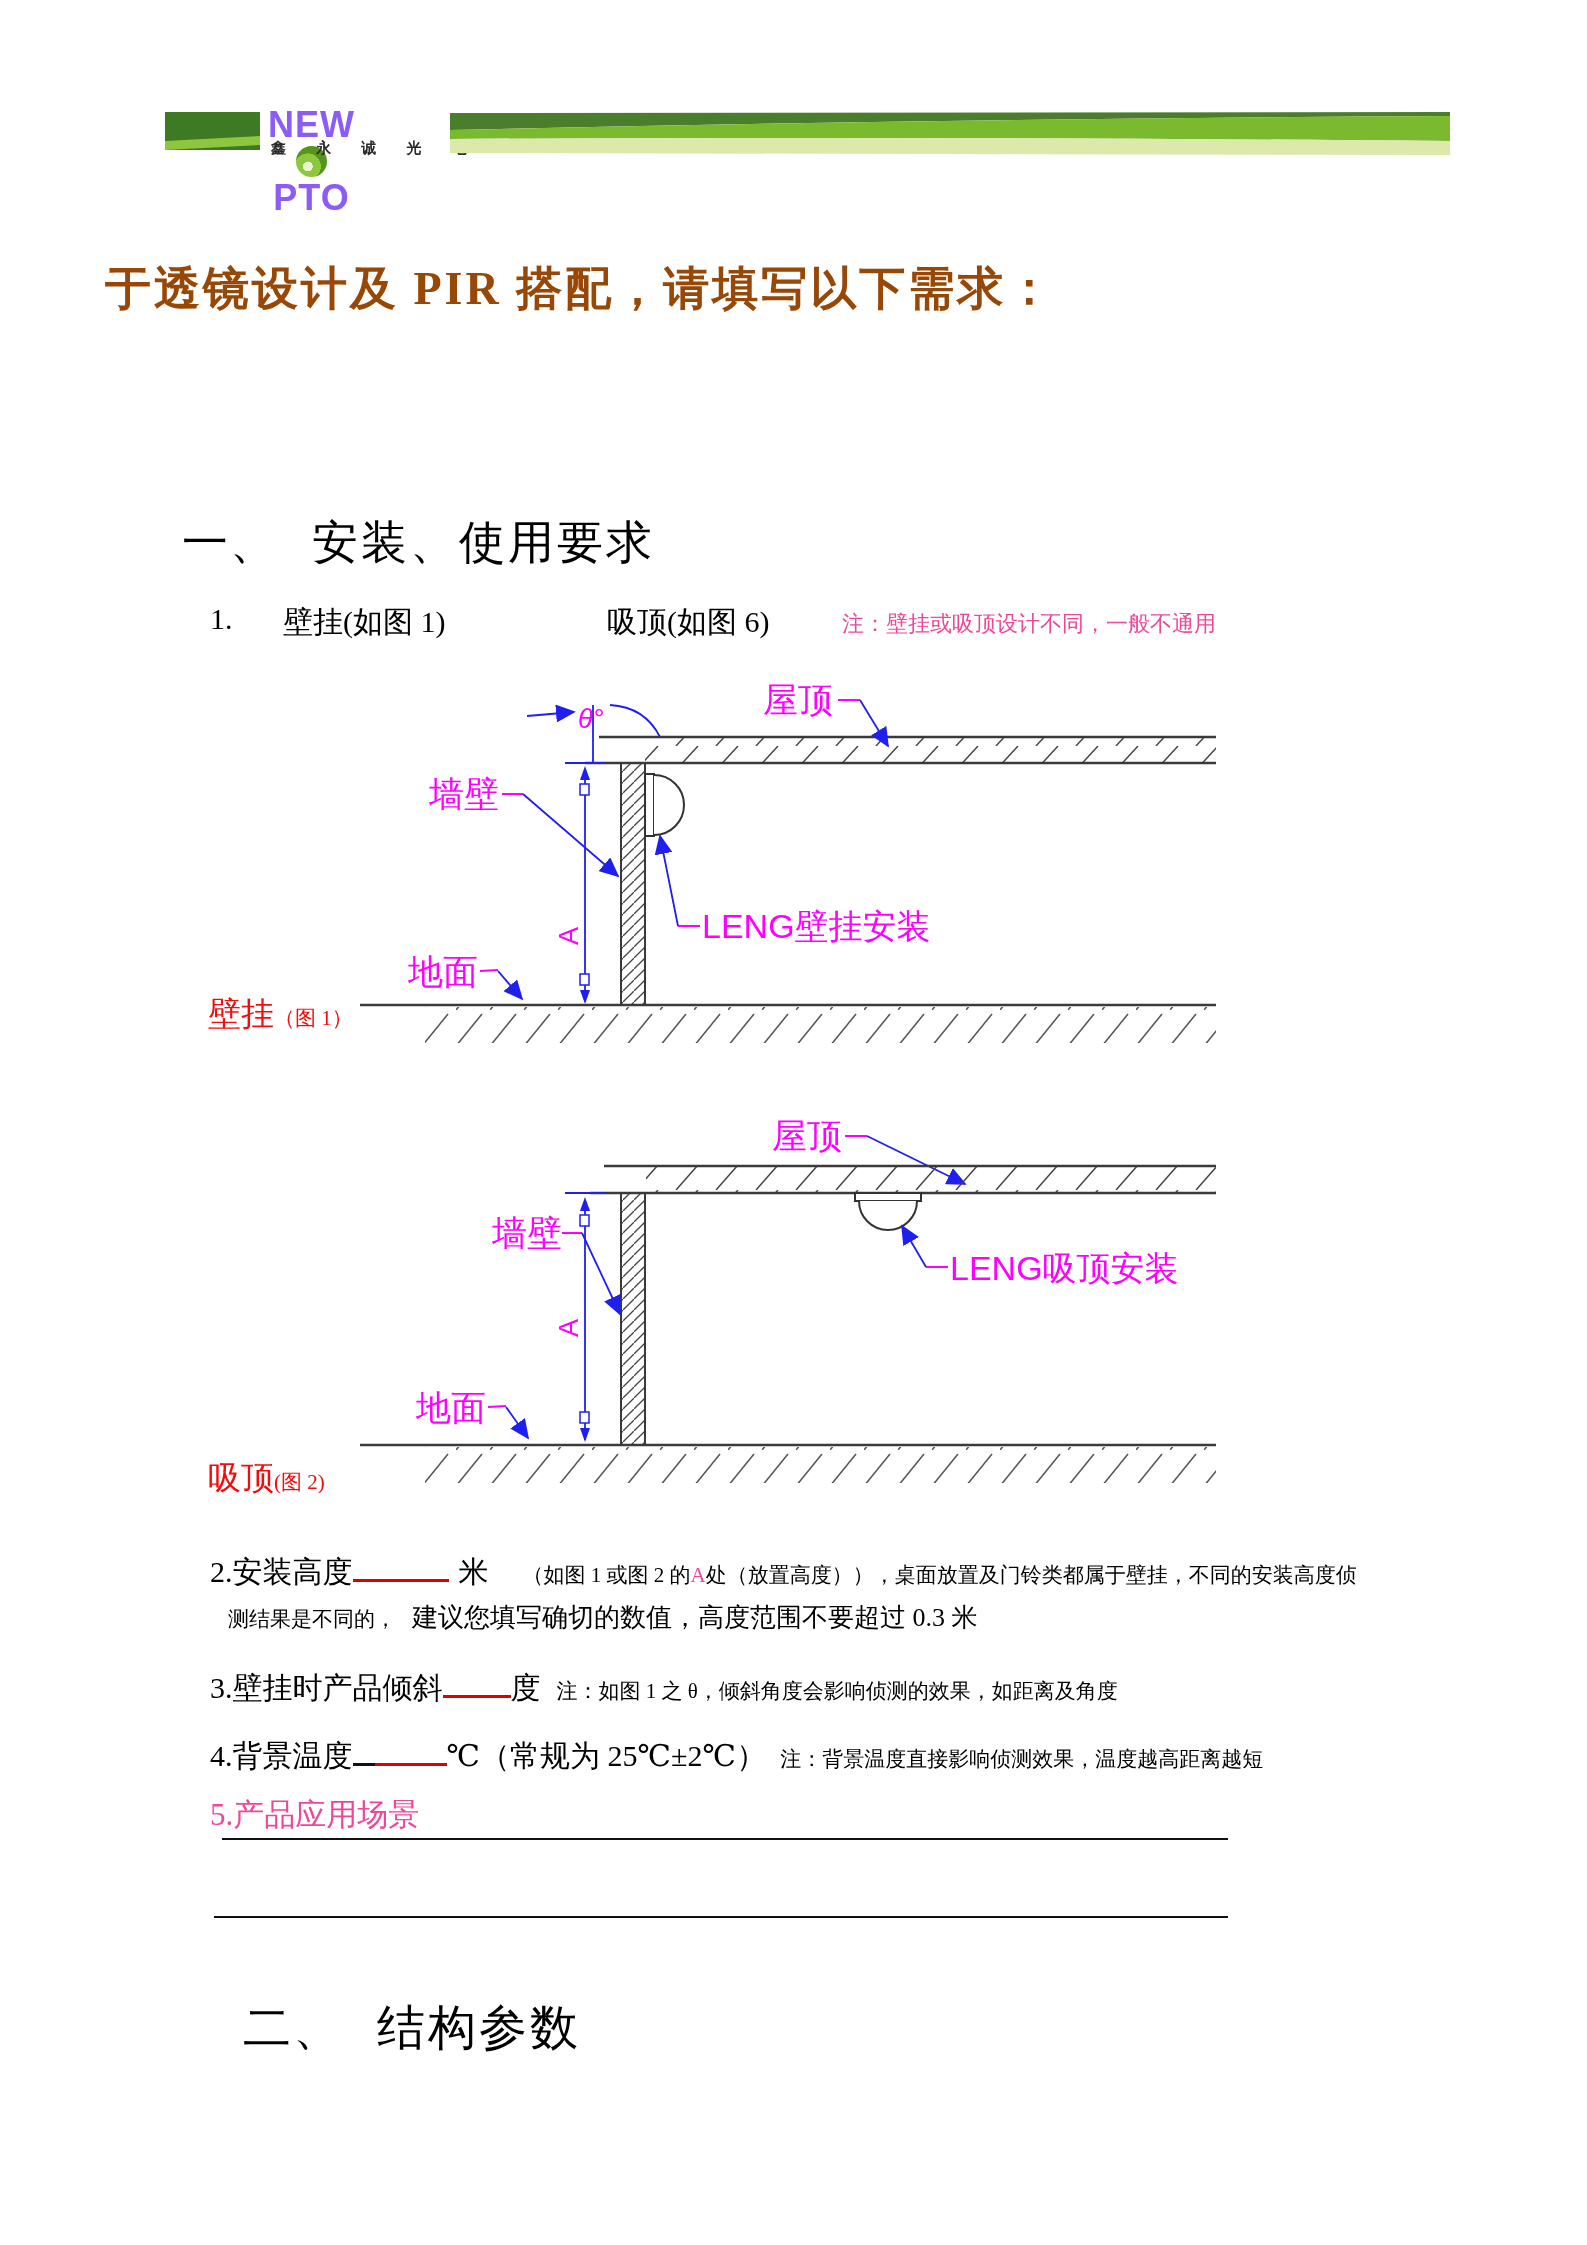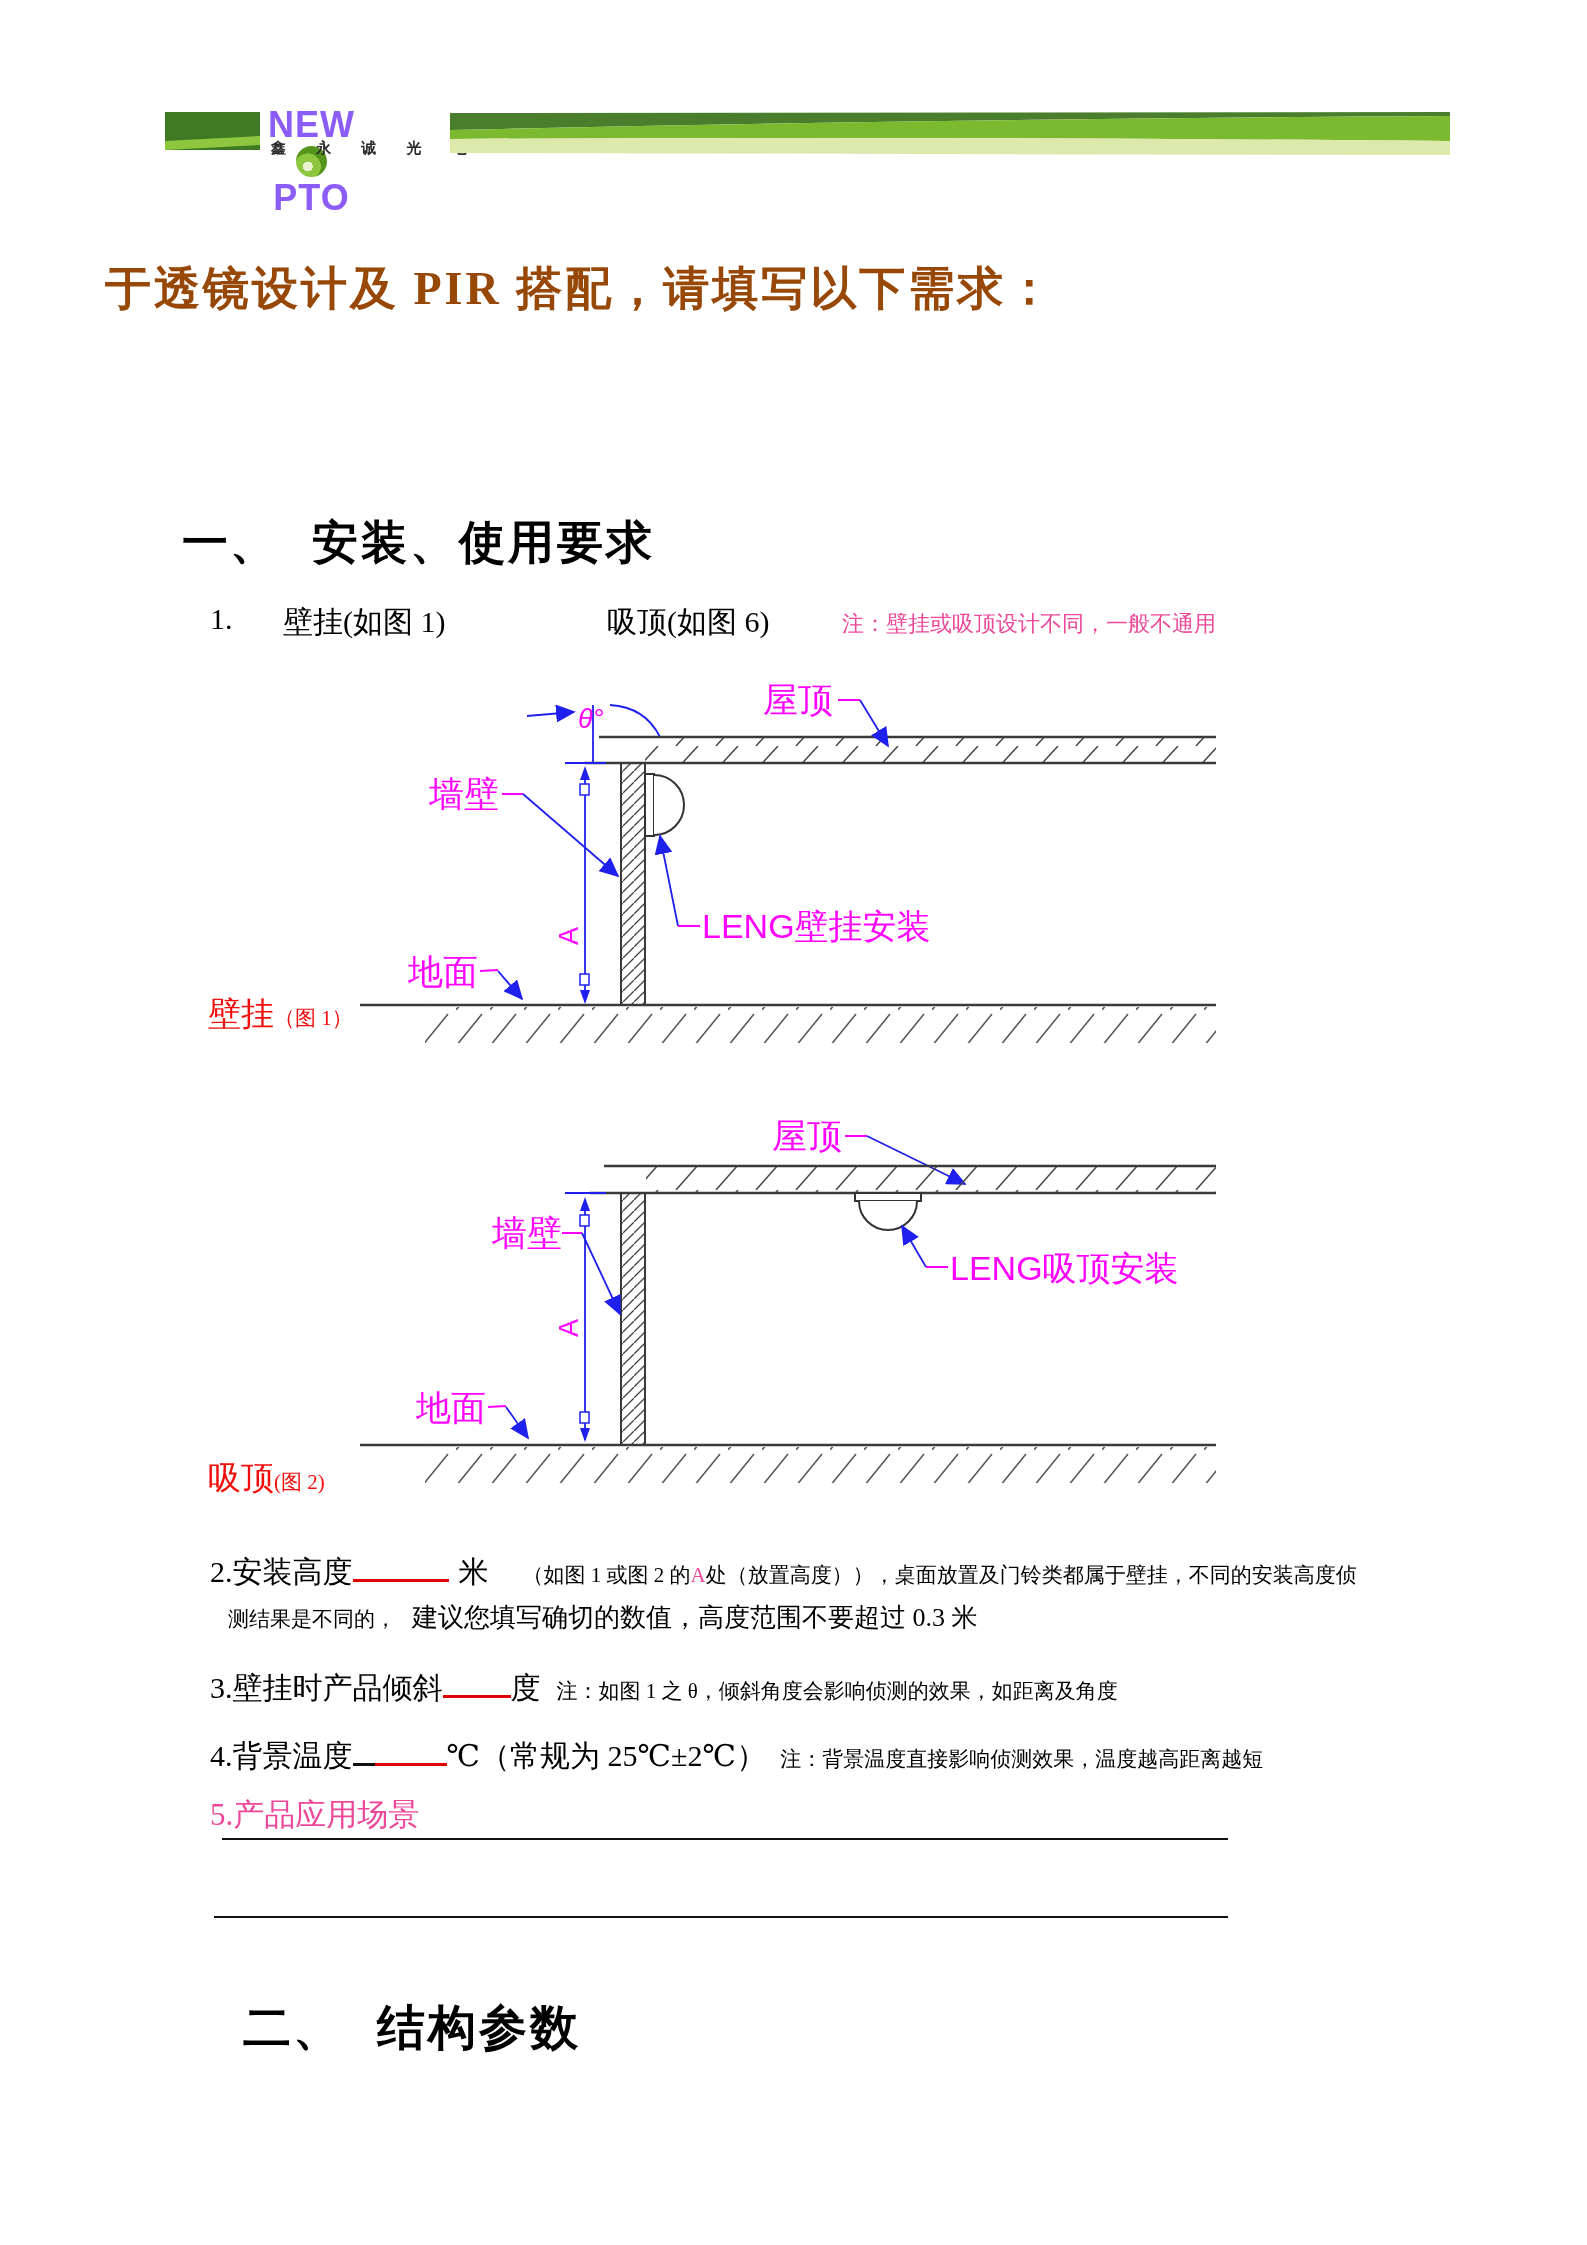--- a/index.html
+++ b/index.html
@@ -12,21 +12,21 @@
             font-size:36px;letter-spacing:1px;color:#8b5cf6;flex-direction:column;}
   .logo-o{display:inline-block;width:31px;height:31px;border-radius:50%;margin:0 1px;
           background:radial-gradient(circle at 38% 66%, #eaf4d0 0 17%, #8dc63f 18% 46%, #55951c 47% 100%);}
   .logo-sub{position:absolute;left:271px;top:139px;font-family:"Liberation Sans","DejaVu Sans",sans-serif;
             font-size:15px;font-weight:bold;letter-spacing:13px;color:#2b2b2b;white-space:nowrap;}
   
   .intro{position:absolute;left:105px;top:250px;width:1300px;font-size:46px;font-weight:bold;
          line-height:77px;letter-spacing:3px;color:#984806;}
   .intro .ln1{text-indent:94px;}
   
-  .sec-head{position:absolute;font-size:46px;font-weight:bold;letter-spacing:2px;white-space:nowrap;}
+  .sec-head{position:absolute;font-size:46px;font-weight:normal;letter-spacing:2px;white-space:nowrap;}
   .sec-head .sec-title{margin-left:34px;letter-spacing:3px;}
   
   .big{font-size:30px;}
   .note21{font-size:21px;}
   .red{color:#ec4899;}
   .blank{display:inline-block;border-bottom:3px solid #e00000;height:4px;vertical-align:baseline;}
   .blank-black{display:inline-block;border-bottom:3px solid #111;height:4px;vertical-align:baseline;}
   .nowrap{white-space:nowrap;}
   .fillline{position:absolute;border-top:2.5px solid #111;height:0;}
   .figcap{position:absolute;color:#f20d0d;white-space:nowrap;}

